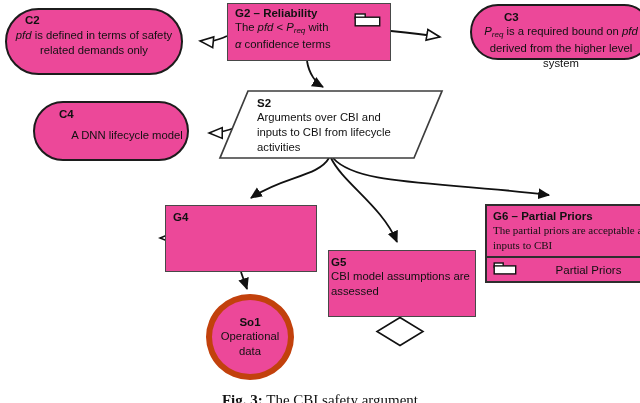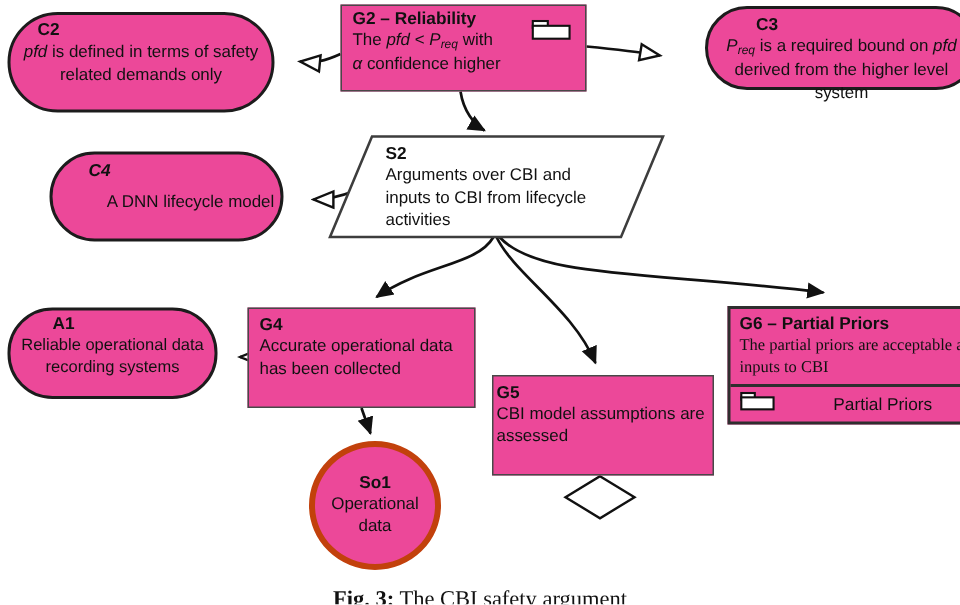--- a/index.html
+++ b/index.html
@@ -18,34 +18,34 @@
   sub.rq{font-size:8px;font-style:italic;vertical-align:-2px;}
   
   .c2{left:5px;top:8px;width:178px;height:67px;padding-top:3px;}
   .c2 .nid{margin-left:18px;}
   .c2 .body{width:170px;margin:1px auto 3px;}
   .g2{left:227px;top:3px;width:164px;height:58px;padding:2px 7px;}
   .c3{left:470px;top:4px;width:182px;height:56px;padding-top:4px;}
   .c3 .nid{margin-left:32px;}
   .c3 .body{width:168px;margin:0 auto;}
   .c4{left:33px;top:101px;width:156px;height:60px;border-radius:30px;padding-top:4px;}
-  .c4 .nid{margin-left:24px;font-style:italic;}
+  .c4 .nid{margin-left:24px;}
   .c4 .body{margin-top:7px;padding-left:32px;}
   .s2text{position:absolute;left:257px;top:96px;width:150px;}
   .a1{left:5px;top:205px;width:140px;height:61px;border-radius:30px;padding-top:2px;}
   .a1 .nid{margin-left:28px;}
   .a1 .body{width:126px;margin:0 auto;font-size:11px;}
   .g4{left:165px;top:205px;width:152px;height:67px;padding:4px 7px;}
   .g5{left:328px;top:250px;width:148px;height:67px;padding:4px 2px;}
   .g6{left:485px;top:204px;width:183px;border:2px solid #2e2e2e;}
   .g6 .main{padding:3px 6px 4px;min-height:50px;box-sizing:border-box;}
   .g6 .main .body{font-size:11px;font-family:Liberation Serif, serif;}
   .g6 .bar{border-top:2px solid #2e2e2e;height:23px;display:flex;align-items:center;padding:0 6px;}
   .g6 .bar .lbl{flex:1;text-align:center;font-size:11.5px;}
-  .so1{left:206px;top:294px;width:88px;height:86px;border-radius:50%;border:4px solid #c2410c;
+  .so1{left:206px;top:294px;width:88px;height:86px;border-radius:50%;border:6px solid #c2410c;
        display:flex;flex-direction:column;align-items:center;justify-content:center;}
   .modicon{display:inline-block;}
   .g2 .modicon{position:absolute;right:9px;top:9px;}
   .caption{position:absolute;left:130px;top:392px;width:380px;text-align:center;
     font-family:"Liberation Serif",serif;font-size:15px;white-space:nowrap;}
 </style>
 </head>
 <body>
 
 <div class="stage">
@@ -77,21 +77,21 @@
   </svg>
 
   <div class="node context c2">
     <div class="nid">C2</div>
     <div class="body center"><i>pfd</i><span> is defined in terms of safety related demands only</span></div>
   </div>
 
   <div class="node goal g2">
     <div class="nid">G2 – Reliability</div>
     <div class="body"><span>The </span><i>pfd</i><span> &lt; </span><i>P</i><sub class="rq">req</sub><span> with</span><br>
-      <i>α</i><span> confidence higher</span></div>
+      <i>α</i><span> confidence terms</span></div>
     <span class="modicon">
       <svg width="27" height="14" viewBox="0 0 27 14">
         <rect x="1.2" y="1" width="10" height="4.6" fill="#fff" stroke="#111" stroke-width="1.4"></rect>
         <rect x="1.2" y="4.2" width="24.5" height="8.6" fill="#fff" stroke="#111" stroke-width="1.4"></rect>
       </svg>
     </span>
   </div>
 
   <div class="node context c3">
     <div class="nid">C3</div>
@@ -101,28 +101,23 @@
   <div class="node context c4">
     <div class="nid">C4</div>
     <div class="body center">A DNN lifecycle model</div>
   </div>
 
   <div class="s2text">
     <div class="nid">S2</div>
     <div class="body">Arguments over CBI and inputs to CBI from lifecycle activities</div>
   </div>
 
-  <div class="node context a1">
-    <div class="nid">A1</div>
-    <div class="body center">Reliable operational data recording systems</div>
-  </div>
 
   <div class="node goal g4">
     <div class="nid">G4</div>
-    <div class="body">Accurate operational data has been collected</div>
   </div>
 
   <div class="node goal g5">
     <div class="nid">G5</div>
     <div class="body">CBI model assumptions are assessed</div>
   </div>
 
   <div class="node g6">
     <div class="main">
       <div class="nid">G6 – Partial Priors</div>

